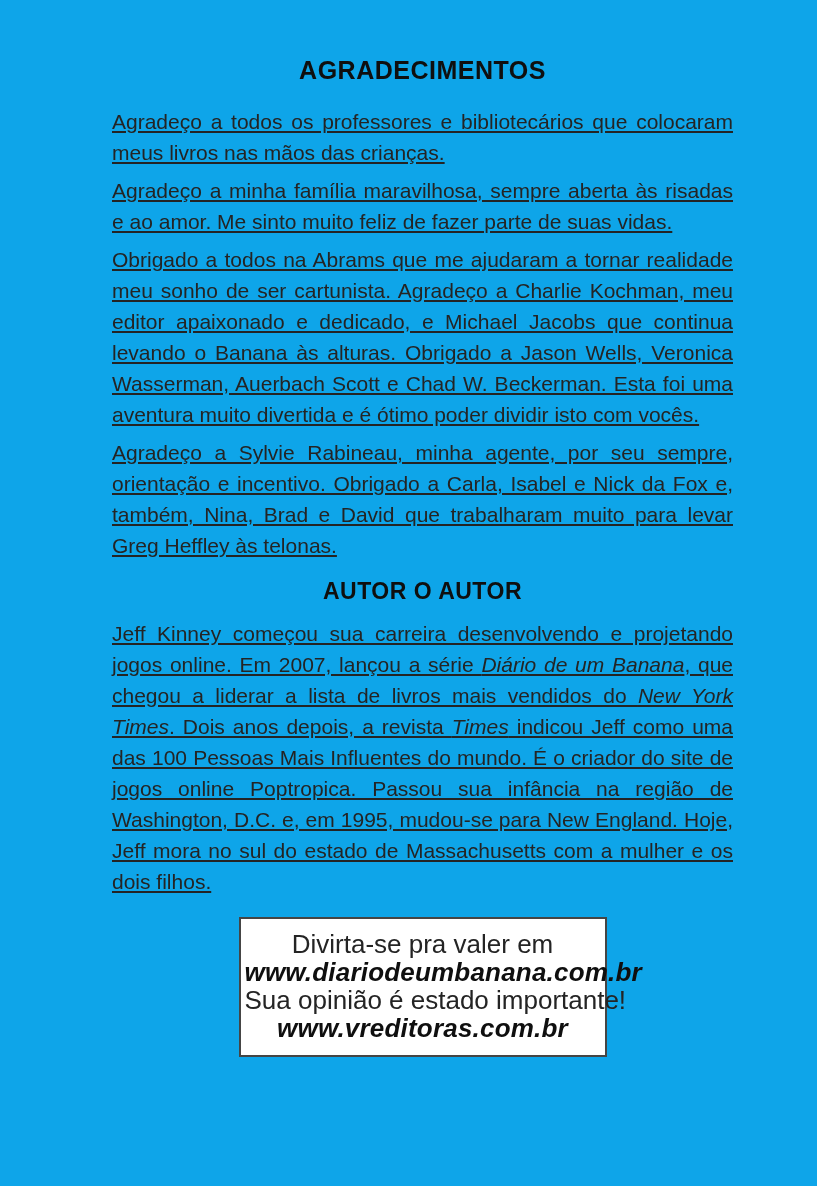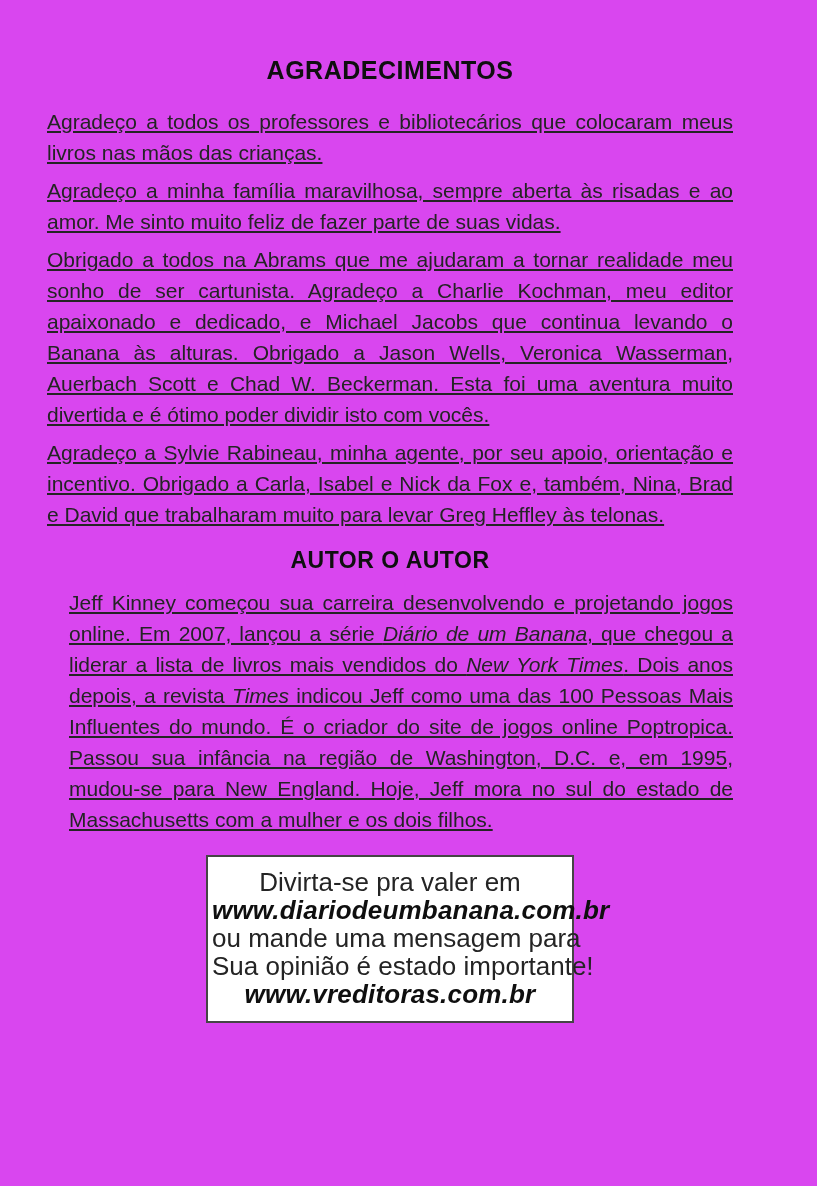--- a/index.html
+++ b/index.html
@@ -12,22 +12,22 @@
     height: 1186px;
     overflow: hidden;
     font-family: "Liberation Sans", "DejaVu Sans", sans-serif;
     color: #222222;
     -webkit-font-smoothing: antialiased;
   }
   .page {
     box-sizing: border-box;
     width: 817px;
     height: 1186px;
-    padding: 56px 84px 0 47px;
-    background: #d946ef;
+    padding: 56px 84px 0 112px;
+    background: #0ea5e9;
   }
   .section-title {
     margin: 0 0 21px 0;
     text-align: center;
     font-size: 25px;
     font-weight: 700;
     letter-spacing: 0.5px;
     color: #0f0f0f;
   }
   .section-title.about {
@@ -37,21 +37,20 @@
   .para {
     margin: 0 0 7px 0;
     font-size: 21px;
     line-height: 31px;
     text-align: justify;
     color: #242424;
     text-decoration: underline;
   }
   .para:last-of-type {
     margin-bottom: 0;
-    margin-left: 22px;
   }
   .italic {
     font-style: italic;
   }
   .promo-box {
     box-sizing: border-box;
     width: 368px;
     margin: 20px auto 0 auto;
     border: 2px solid #454545;
     padding: 11px 4px 13px 4px;
@@ -78,27 +77,26 @@
 
   <h1 class="section-title">AGRADECIMENTOS</h1>
 
   <p class="para">Agradeço a todos os professores e bibliotecários que colocaram meus livros nas mãos das crianças.</p>
 
   <p class="para">Agradeço a minha família maravilhosa, sempre aberta às risadas e ao amor. Me sinto muito feliz de fazer parte de suas vidas.</p>
 
   <p class="para">Obrigado a todos na Abrams que me ajudaram a tornar realidade meu sonho de ser cartunista. Agradeço a Charlie Kochman, meu editor apaixonado e dedicado, e Michael Jacobs que continua levando o Banana às alturas. Obrigado a Jason Wells, Veronica Wasserman, Auerbach Scott e Chad W. Beckerman. Esta foi uma aventura muito divertida e é ótimo poder dividir isto com vocês.</p>
 
 
-  <p class="para">Agradeço a Sylvie Rabineau, minha agente, por seu apoio, orientação e incentivo. Obrigado a Carla, Isabel e Nick da Fox e, também, Nina, Brad e David que trabalharam muito para levar Greg Heffley às telonas.</p>
+  <p class="para">Agradeço a Sylvie Rabineau, minha agente, por seu sempre, orientação e incentivo. Obrigado a Carla, Isabel e Nick da Fox e, também, Nina, Brad e David que trabalharam muito para levar Greg Heffley às telonas.</p>
 
   <h2 class="section-title about">AUTOR O AUTOR</h2>
 
   <p class="para"><span>Jeff Kinney começou sua carreira desenvolvendo e projetando jogos online. Em 2007, lançou a série </span><span class="italic">Diário de um Banana</span><span>, que chegou a liderar a lista de livros mais vendidos do </span><span class="italic">New York Times</span><span>. Dois anos depois, a revista </span><span class="italic">Times</span><span> indicou Jeff como uma das 100 Pessoas Mais Influentes do mundo. É o criador do site de jogos online Poptropica. Passou sua infância na região de Washington, D.C. e, em 1995, mudou-se para New England. Hoje, Jeff mora no sul do estado de Massachusetts com a mulher e os dois filhos.</span></p>
 
   <div class="promo-box">
     <div class="promo-line">Divirta-se pra valer em</div>
     <div class="promo-line bold">www.diariodeumbanana.com.br</div>
-    <div class="promo-line">ou mande uma mensagem para</div>
     <div class="promo-line">Sua opinião é estado importante!</div>
     <div class="promo-line bold">www.vreditoras.com.br</div>
   </div>
 
 </div>
 
 </body></html>

